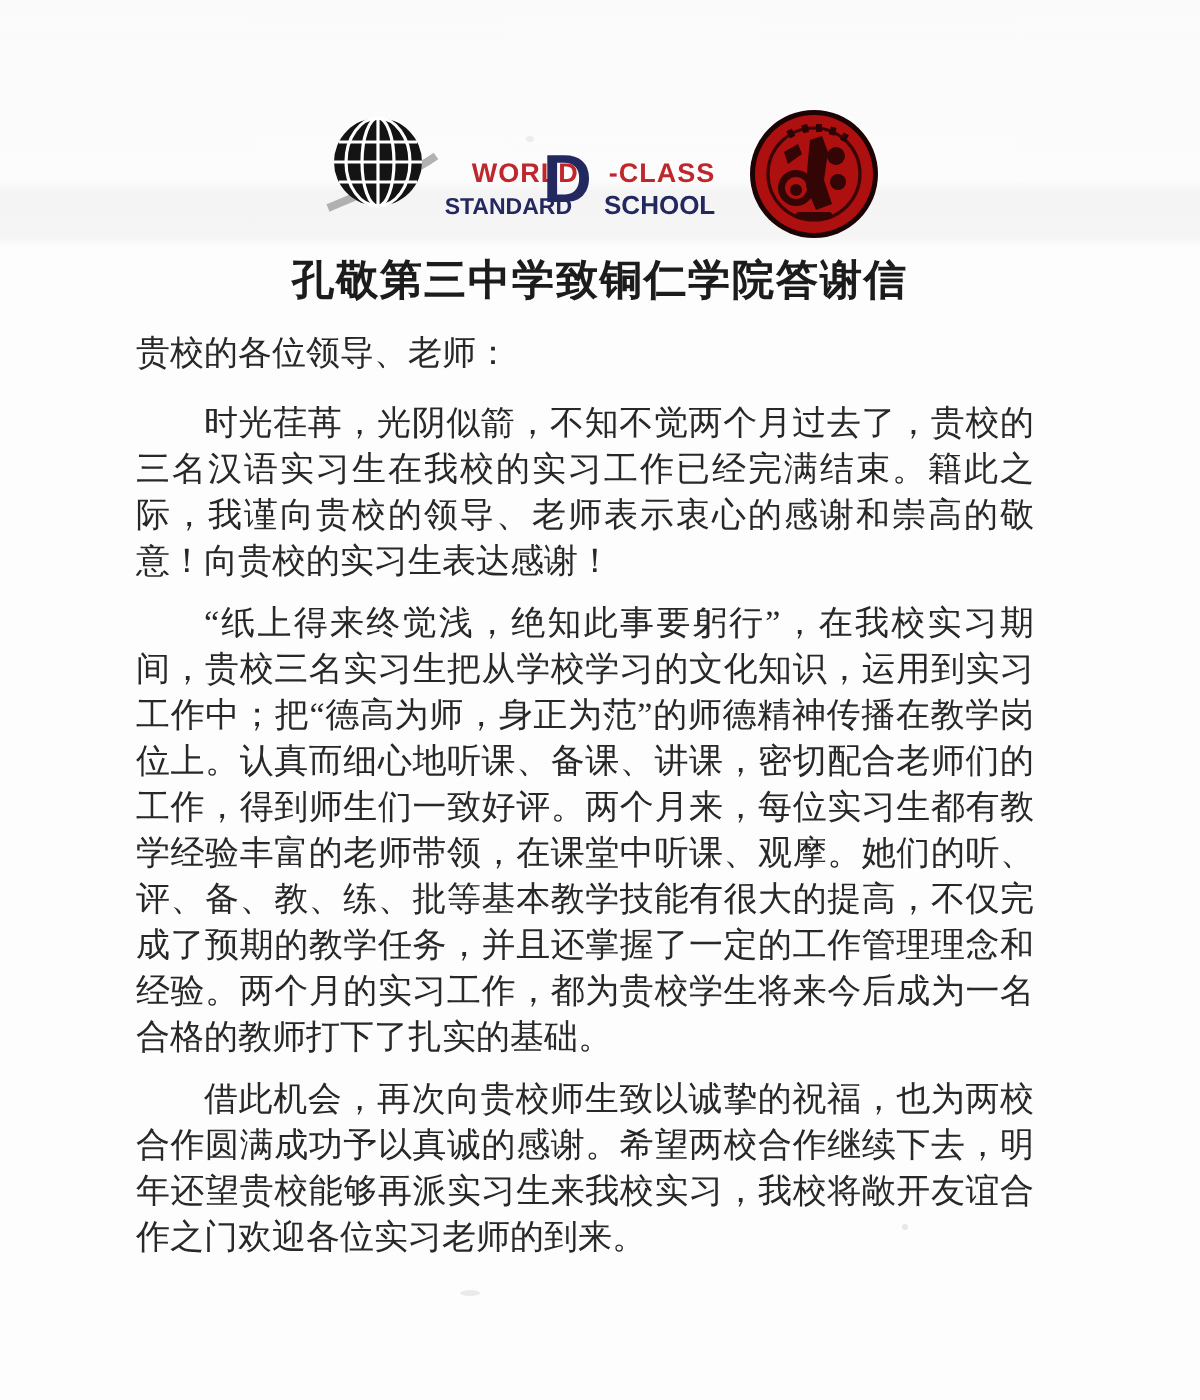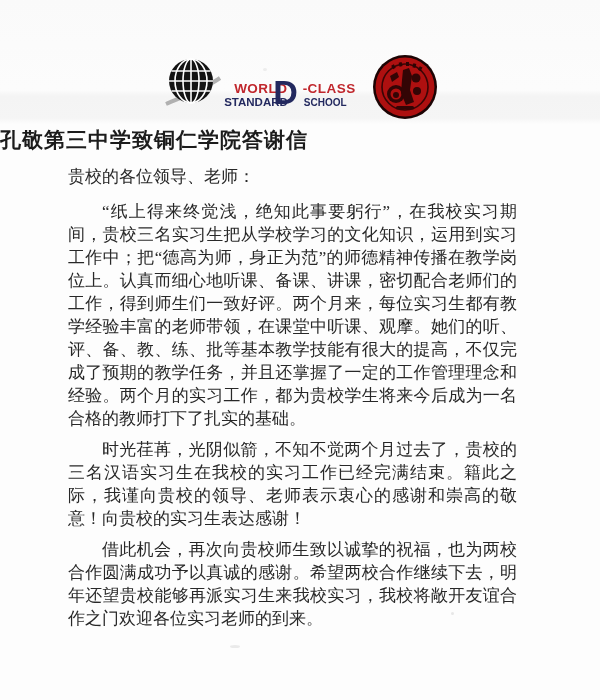--- a/index.html
+++ b/index.html
@@ -40,36 +40,36 @@
     position: relative;
     font-family: "Liberation Sans", sans-serif;
     font-weight: bold;
     line-height: 1;
     padding-left: 24px;
     margin-top: 14px;
   }
   .wcss-line1 { font-size: 13.5px; letter-spacing: 0.5px; color: #c0272d; white-space: nowrap; text-align: right; }
   .wcss-line1 .gap-d { display: inline-block; width: 15px; }
   .wcss-line2 { font-size: 11.5px; color: #23295f; margin-top: 2px; white-space: nowrap; margin-left: -10px; }
-  .wcss-line2 .school { font-size: 10px; margin-left: 16px; }
+  .wcss-line2 .school { font-size: 13px; margin-left: 16px; }
   .wcss-bigd {
     position: absolute;
     left: 63px; top: -7px;
     font-family: "Liberation Sans", sans-serif;
     font-size: 34px;
     font-weight: bold;
     color: #23295f;
     z-index: 1;
   }
   .seal { margin-top: -2px; }
 
   .title {
     position: absolute;
     top: 126px; left: 0; right: 0;
-    text-align: left;
+    text-align: center;
     font-size: 21px;
     font-weight: bold;
     color: #1c1c1c;
     letter-spacing: 1px;
   }
 
   .letter-body {
     position: absolute;
     top: 165px;
     left: 68px;
@@ -146,18 +146,18 @@
         <rect x="24" y="52" width="18" height="3.5" rx="1.5"></rect>
       </g>
     </svg>
 
   </div>
 
   <h1 class="title">孔敬第三中学致铜仁学院答谢信</h1>
 
   <div class="letter-body">
     <p class="salutation">贵校的各位领导、老师：</p>
+    <p class="para">时光荏苒，光阴似箭，不知不觉两个月过去了，贵校的三名汉语实习生在我校的实习工作已经完满结束。籍此之际，我谨向贵校的领导、老师表示衷心的感谢和崇高的敬意！向贵校的实习生表达感谢！</p>
     <p class="para">“纸上得来终觉浅，绝知此事要躬行”，在我校实习期间，贵校三名实习生把从学校学习的文化知识，运用到实习工作中；把“德高为师，身正为范”的师德精神传播在教学岗位上。认真而细心地听课、备课、讲课，密切配合老师们的工作，得到师生们一致好评。两个月来，每位实习生都有教学经验丰富的老师带领，在课堂中听课、观摩。她们的听、评、备、教、练、批等基本教学技能有很大的提高，不仅完成了预期的教学任务，并且还掌握了一定的工作管理理念和经验。两个月的实习工作，都为贵校学生将来今后成为一名合格的教师打下了扎实的基础。</p>
-    <p class="para">时光荏苒，光阴似箭，不知不觉两个月过去了，贵校的三名汉语实习生在我校的实习工作已经完满结束。籍此之际，我谨向贵校的领导、老师表示衷心的感谢和崇高的敬意！向贵校的实习生表达感谢！</p>
     <p class="para">借此机会，再次向贵校师生致以诚挚的祝福，也为两校合作圆满成功予以真诚的感谢。希望两校合作继续下去，明年还望贵校能够再派实习生来我校实习，我校将敞开友谊合作之门欢迎各位实习老师的到来。</p>
   </div>
 
 </div>
 
 </body></html>

